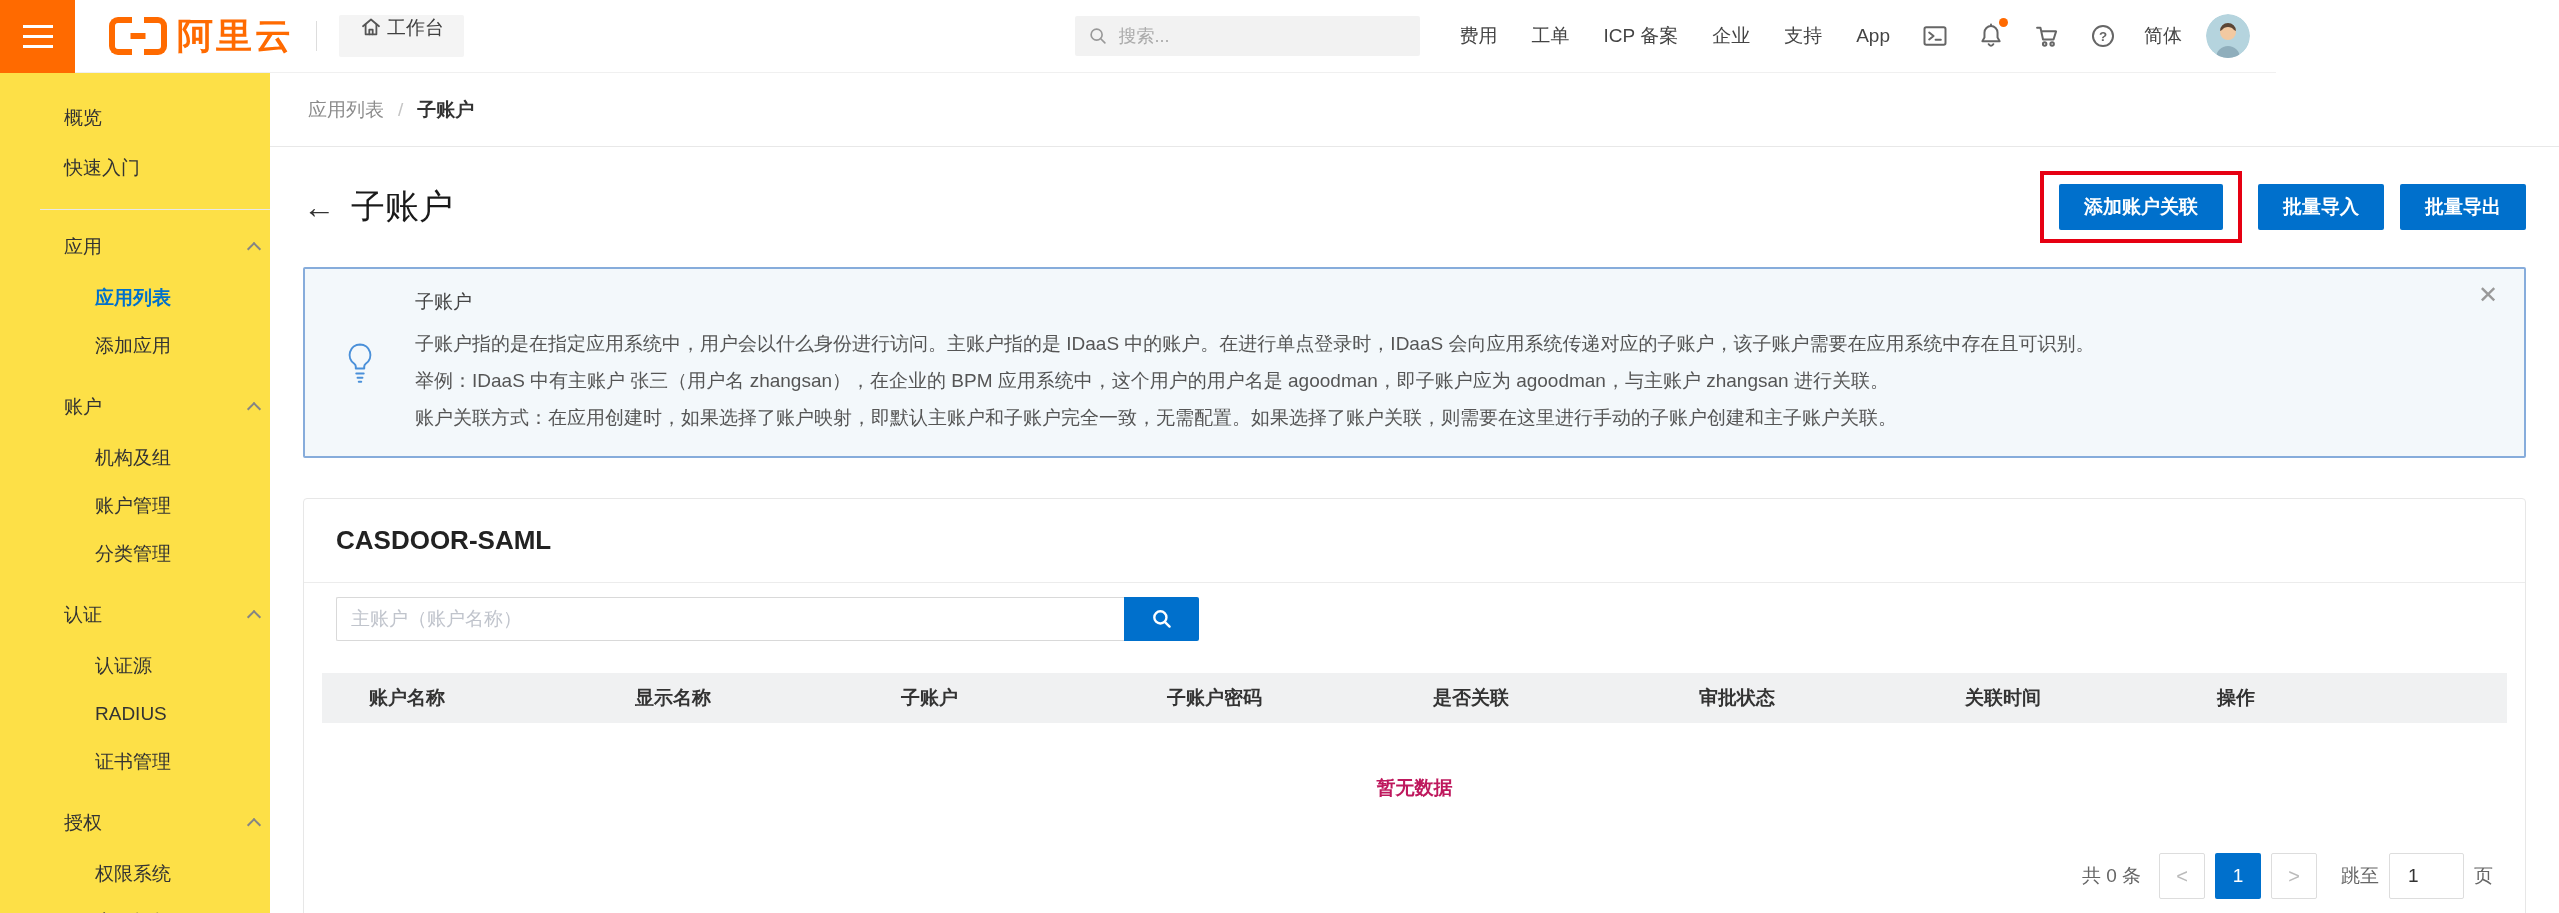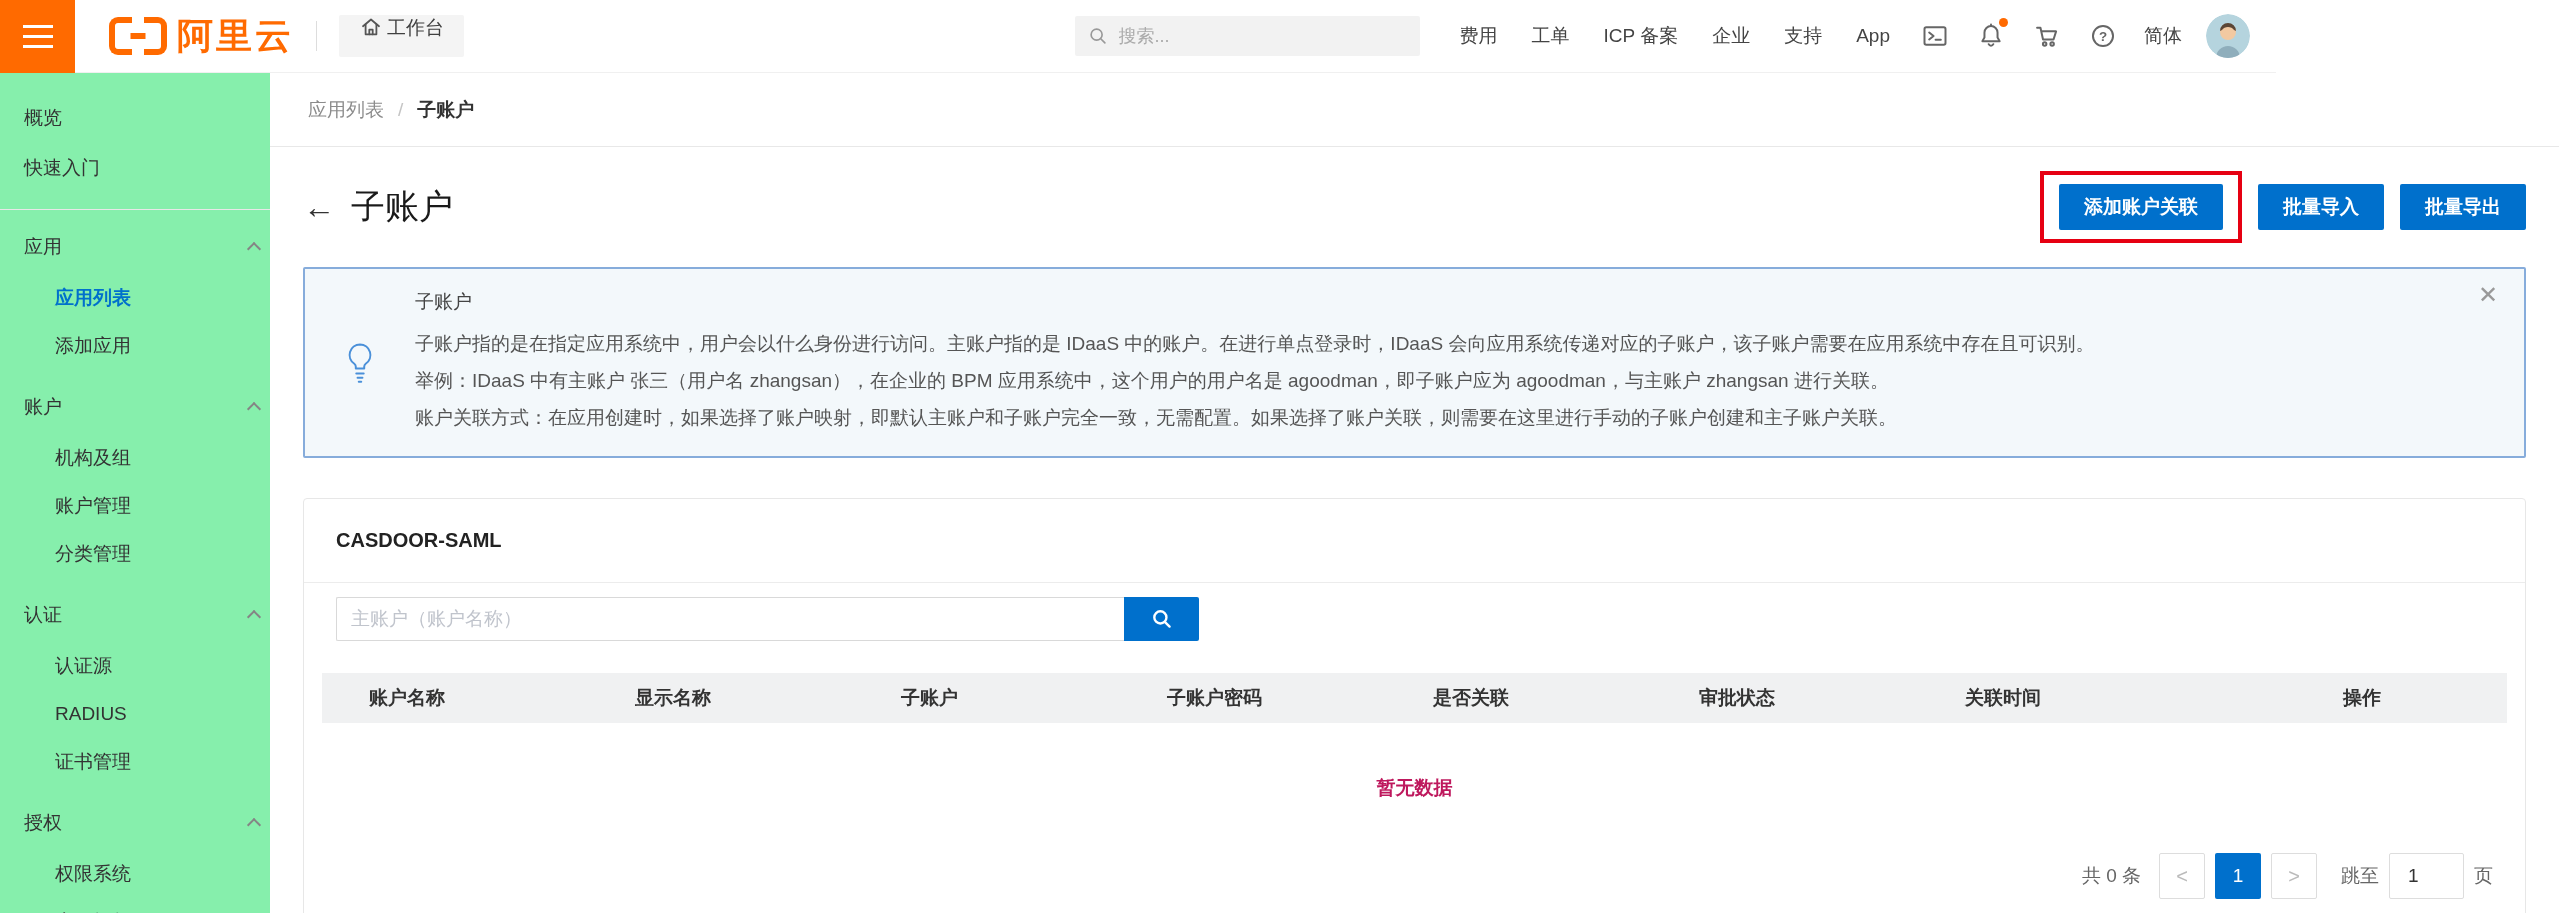--- a/index.html
+++ b/index.html
@@ -34,22 +34,22 @@
   .tb-icons { display:flex; align-items:center; gap:26px; margin-right:26px; }
   .tb-icons .icon-btn { position:relative; width:30px; height:30px; display:flex; align-items:center;
     justify-content:center; cursor:pointer; }
   .badge-dot { position:absolute; right:-2px; top:-3px; width:9px; height:9px; border-radius:50%;
     background:#FF6A00; }
   .locale { font-size:19px; color:#444; margin-right:24px; cursor:pointer; }
   .avatar { width:44px; height:44px; border-radius:50%; overflow:hidden; margin-right:26px;
     cursor:pointer; flex:0 0 auto; }
 
   
-  .sidebar { position:absolute; left:0; top:73px; width:310px; height:840px; background:#86efac;
-    border-right:1px solid #e8e8e8; padding-top:20px; }
+  .sidebar { position:absolute; left:0; top:73px; width:310px; height:840px; background:#fde047;
+    border-right:1px solid #e8e8e8; padding-top:20px;padding-left:40px; }
   .side-item { position:relative; height:50px; display:flex; align-items:center; padding-left:24px;
     font-size:19px; color:#333; cursor:pointer; }
   .side-item.t-sub { padding-left:55px; height:48px; }
   .side-item.t-section { height:54px; margin-top:10px; }
   .side-item.t-divider { height:1px; background:#e8e8e8; margin:16px 0 6px 0; padding:0; cursor:default; }
   .side-item.active { color:#0070cc; font-weight:700; }
   .side-item.active::after { content:""; position:absolute; right:-1px; top:3px; bottom:3px;
     width:5px; background:#0070cc; }
   .caret { display:none; position:absolute; right:50px; top:50%; width:10px; height:10px;
     border-left:2px solid #858585; border-top:2px solid #858585;
@@ -78,34 +78,34 @@
     display:flex; padding:20px 60px 20px 0; }
   .info-icon-col { flex:0 0 110px; display:flex; align-items:center; justify-content:center; }
   .info-body { flex:1; }
   .info-title { font-size:19px; color:#444; margin-bottom:10px; }
   .info-line { font-size:19px; color:#555; line-height:37px; }
   .info-close { position:absolute; right:26px; top:14px; font-size:24px; color:#999; cursor:pointer;
     line-height:1; }
 
   .app-card { margin-top:40px; border:1px solid #e7e7e7; border-radius:4px; padding:0 32px;
     background:#fff; }
-  .card-title { height:83px; display:flex; align-items:center; font-size:20px; font-weight:700;
+  .card-title { height:83px; display:flex; align-items:center; font-size:26px; font-weight:700;
     color:#222; }
   .card-divider { height:1px; background:#ececec; margin:0 -32px; }
   .search-row { margin-top:14px; display:flex; align-items:center; }
   .card-search-input { width:788px; height:44px; border:1px solid #d9d9d9; border-right:none;
     border-radius:2px 0 0 2px; font-size:19px; padding:0 14px; outline:none; color:#333;
     font-family:inherit; }
   .card-search-input::placeholder { color:#c0c4cc; }
   .card-search-btn { width:75px; height:44px; background:#0070cc; border:none; border-radius:0 2px 2px 0;
     cursor:pointer; display:flex; align-items:center; justify-content:center; }
   .thead { margin:32px -14px 0 -14px; height:50px; background:#f0f1f2; display:flex;
     align-items:center; }
   .th { flex:1; font-size:19px; font-weight:700; color:#333; padding-left:14px; white-space:nowrap;margin-left:33px; }
-  .th:last-child { flex:0 0 290px; text-align:center; padding-left:0;font-family:Liberation Mono, monospace; }
+  .th:last-child { flex:0 0 290px; text-align:left; padding-left:0;font-family:Liberation Mono, monospace; }
   .empty-area { height:130px; display:flex; align-items:center; justify-content:center;
     font-size:19px; color:#be185d;font-weight:bold; }
   .pager-row { display:flex; align-items:center; justify-content:flex-end; gap:10px;
     padding-bottom:25px; font-size:19px; color:#666; }
   .pager-total { margin-right:8px; }
   .pager-btn { width:46px; height:46px; border:1px solid #ddd; border-radius:2px; background:#fff;
     display:flex; align-items:center; justify-content:center; color:#bbb; font-size:20px;
     cursor:pointer; }
   .pager-current { width:46px; height:46px; border-radius:2px; background:#0070cc; color:#fff;
     display:flex; align-items:center; justify-content:center; font-size:19px; cursor:pointer; }

